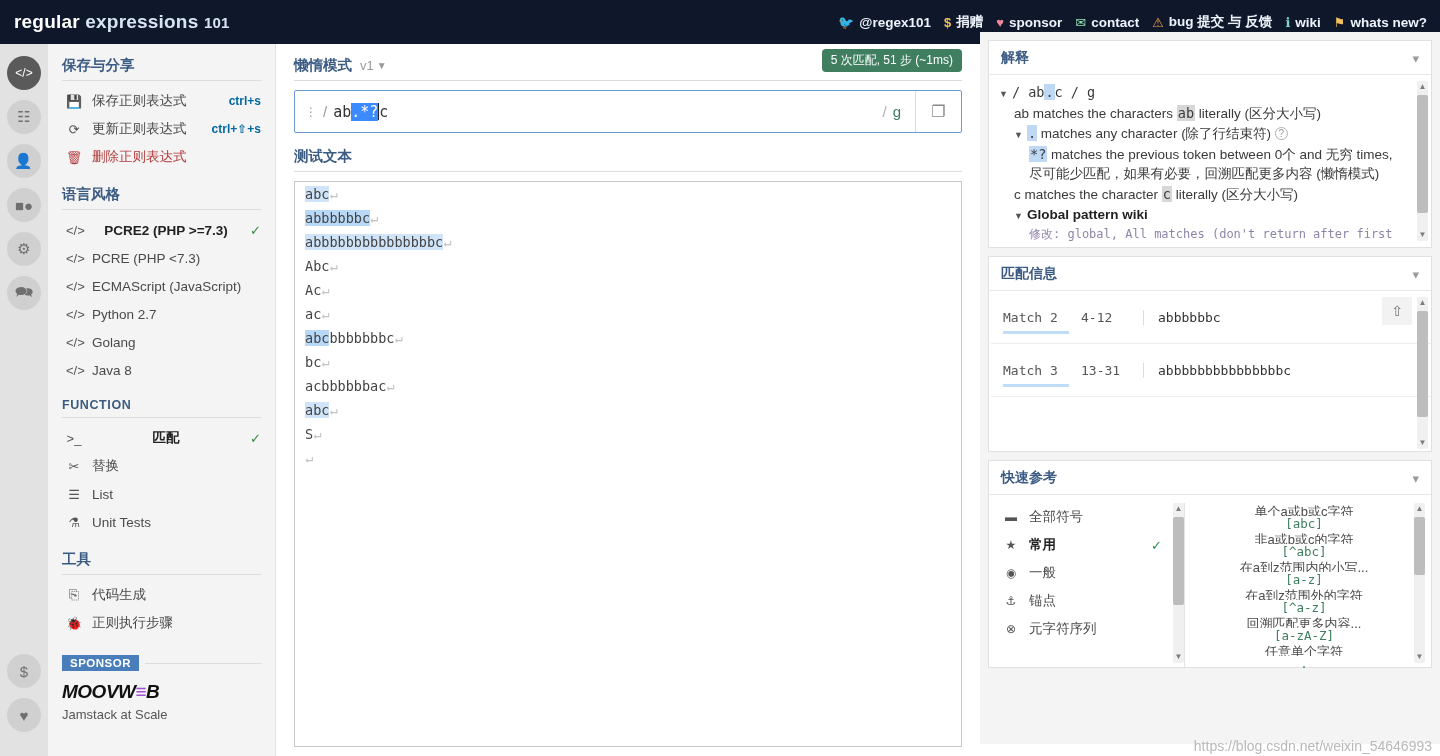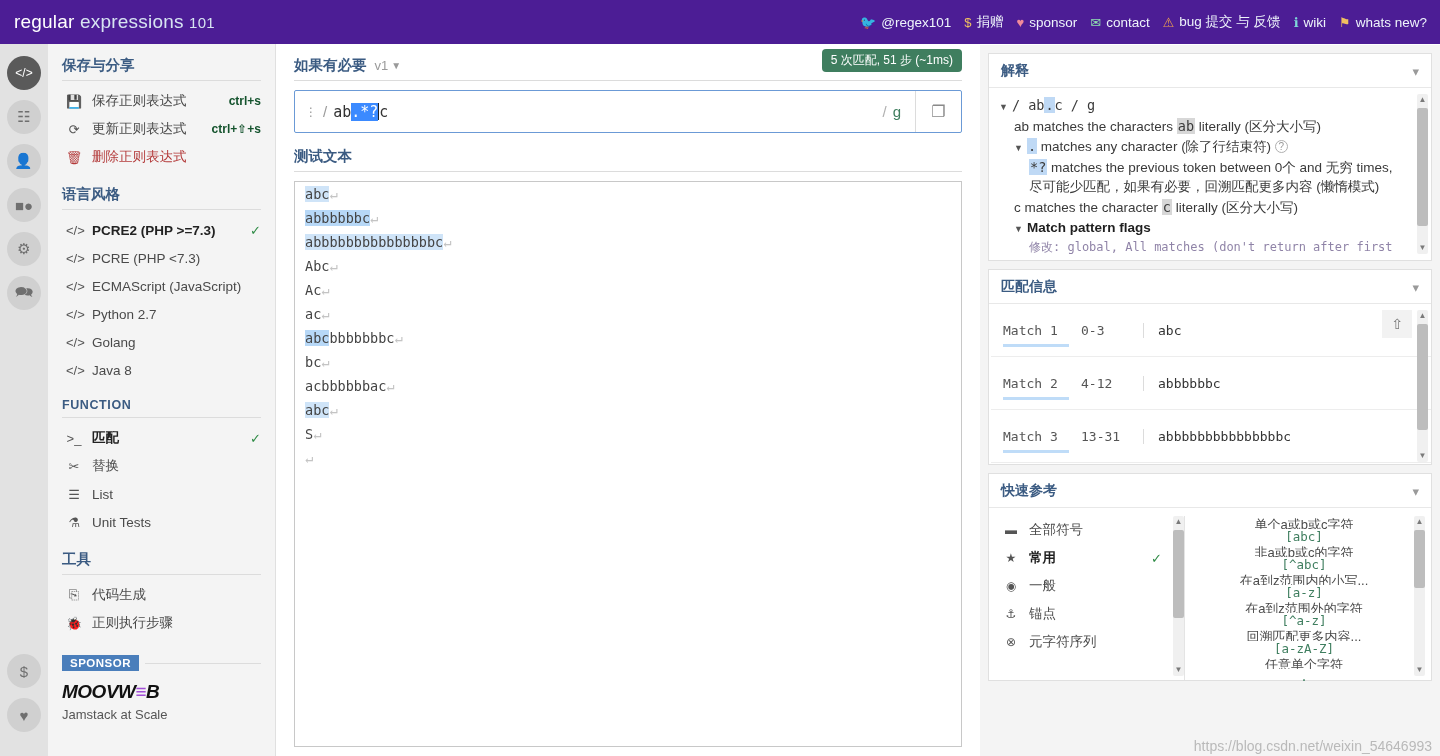--- a/index.html
+++ b/index.html
@@ -6,21 +6,21 @@
   html, body {
     width: 1440px; height: 756px;
     font-family: "Liberation Sans", "DejaVu Sans", sans-serif;
     background: #ffffff; overflow: hidden;
   }
   body { position: relative; }
 
   
   .topbar {
     position: absolute; top: 0; left: 0; width: 1440px; height: 44px;
-    background: #4c1d95; color: #fff; display: flex; align-items: center;
+    background: #0f172a; color: #fff; display: flex; align-items: center; font-weight: bold;
   }
   .logo { margin-left: 14px; font-size: 19px; letter-spacing: .2px; }
   .logo .b { color: #ffffff; }
   .logo .l { color: #d7e4f2; }
   .logo .n { color: #d7e4f2; font-size: 15px; }
   .topnav { margin-left: auto; display: flex; align-items: center; gap: 7px; padding-right: 10px; font-size: 13.5px; }
   .navitem { display: flex; align-items: center; gap: 5px; color: #eef4fb; cursor: pointer; padding: 2px 3px; white-space: nowrap; }
   .navicon { font-size: 13px; line-height: 1; display: inline-block; }
 
   
@@ -48,23 +48,23 @@
     padding-bottom: 5px; border-bottom: 1px solid #dcdcdc; margin-bottom: 6px;
   }
   .sec-title.upper { font-size: 12.5px; letter-spacing: .6px; }
   .sec { margin-bottom: 14px; }
   .row {
     display: flex; align-items: center; height: 28px; cursor: pointer; color: #4a4a4a;
     padding-left: 4px; gap: 10px;
   }
   .row .ic { width: 16px; text-align: center; color: #555; font-size: 13px; flex: 0 0 16px; }
   .row .lbl { flex: 1; }
-  .row .kbd { color: #14532d; font-weight: bold; font-size: 12px; }
+  .row .kbd { color: #0369a1; font-weight: bold; font-size: 12px; }
   .row .chk { color: #2e8b45; font-size: 13px; font-weight: bold; }
-  .row.bold .lbl { font-weight: bold; color: #222; }
+  .row.bold .lbl { font-weight: bold; color: #222; text-align: center; }
   .row.danger .lbl, .row.danger .ic { color: #b33a3a; }
   .sponsor-badge {
     display: inline-block; background: #4a7ebb; color: #fff; font-size: 11.5px;
     font-weight: bold; padding: 2px 8px; letter-spacing: .5px;
   }
   .sponsor-line { display: flex; align-items: center; gap: 6px; }
   .sponsor-rule { flex: 1; height: 1px; background: #dcdcdc; }
   .moov { font-family: "Liberation Sans", sans-serif; font-weight: bold; font-style: italic;
           font-size: 19px; letter-spacing: -.5px; color: #111; margin-top: 10px; }
   .moov .e { color: #a24fd6; }
@@ -111,21 +111,21 @@
   .tline {
     font-family: "DejaVu Sans Mono", monospace; font-size: 13.5px; color: #444;
     height: 24px; line-height: 24px; white-space: pre;
   }
   .hl1 { background: #cfe4f8; }
   .hl2 { background: #b7d8f7; }
   .pilcrow { color: #c4c4c4; }
 
   
   .right {
-    position: absolute; top: 45px; left: 980px; width: 460px; height: 712px;
+    position: absolute; top: 32px; left: 980px; width: 460px; height: 712px;
     background: #f4f4f4; padding: 8px 8px 0 8px; overflow: hidden;
   }
   .card { background: #fff; border: 1px solid #e0e0e0; margin-bottom: 8px; }
   .card-head {
     display: flex; align-items: center; padding: 8px 12px 7px 12px; border-bottom: 1px solid #e8e8e8;
   }
   .card-head h3 { font-size: 14px; color: #3b5b82; font-weight: bold; }
   .chev { margin-left: auto; color: #9a9a9a; font-size: 13px; cursor: pointer; }
   .card-body { position: relative; }
 
@@ -338,21 +338,21 @@
     <div class="moov">
       <span>MOOVW</span><span class="e">≡</span><span>B</span>
     </div>
     <div class="moov-sub">Jamstack at Scale</div>
   </div>
 </div>
 
 <div class="center">
 
   <div class="panel-head">
-    <h2>如果有必要</h2>
+    <h2>懒惰模式</h2>
     <span class="ver">v1</span>
     <span class="caret-d">▼</span>
     <span class="matchbadge">5 次匹配, 51 步 (~1ms)</span>
   </div>
 
   <div class="regexbox">
     <div class="rx-left">
       <span class="rx-dots">⋮</span>
       <span>/</span>
     </div>
@@ -410,44 +410,39 @@
           <span class="tri">▼</span><span class="tok">.</span><span> matches any character (除了行结束符)</span>
           <span class="helpq">?</span>
         </div>
         <div class="ex-row ind2">
           <span class="tok">*?</span><span> matches the previous token between 0个 and 无穷 times, 尽可能少匹配，如果有必要，回溯匹配更多内容 (懒惰模式)</span>
         </div>
         <div class="ex-row ind1">
           <span>c matches the character </span><span class="tok-b">c</span><span> literally (区分大小写)</span>
         </div>
         <div class="ex-row ind1">
-          <span class="tri">▼</span><span class="gflags">Match pattern flags</span>
+          <span class="tri">▼</span><span class="gflags">Global pattern wiki</span>
         </div>
         <div class="ex-row ind2 cutline">修改: global, All matches (don't return after first</div>
       </div>
       <div class="sb" style="top:6px; height:160px;">
         <div class="ar" style="top:0;">▲</div>
         <div class="thumb" style="top:14px; height:118px;"></div>
         <div class="ar" style="bottom:0;">▼</div>
       </div>
     </div>
   </div>
 
   <div class="card">
     <div class="card-head">
       <h3>匹配信息</h3>
       <span class="chev">▾</span>
     </div>
     <div class="card-body">
       <div class="match-list" id="match-list">
-          <div class="mrow">
-            <span class="mname">Match 1</span>
-            <span class="mrange">0-3</span>
-            <span class="mval">abc</span>
-          </div>
           <div class="mrow">
             <span class="mname">Match 2</span>
             <span class="mrange">4-12</span>
             <span class="mval">abbbbbbc</span>
           </div>
           <div class="mrow">
             <span class="mname">Match 3</span>
             <span class="mrange">13-31</span>
             <span class="mval">abbbbbbbbbbbbbbbc</span>
           </div>

